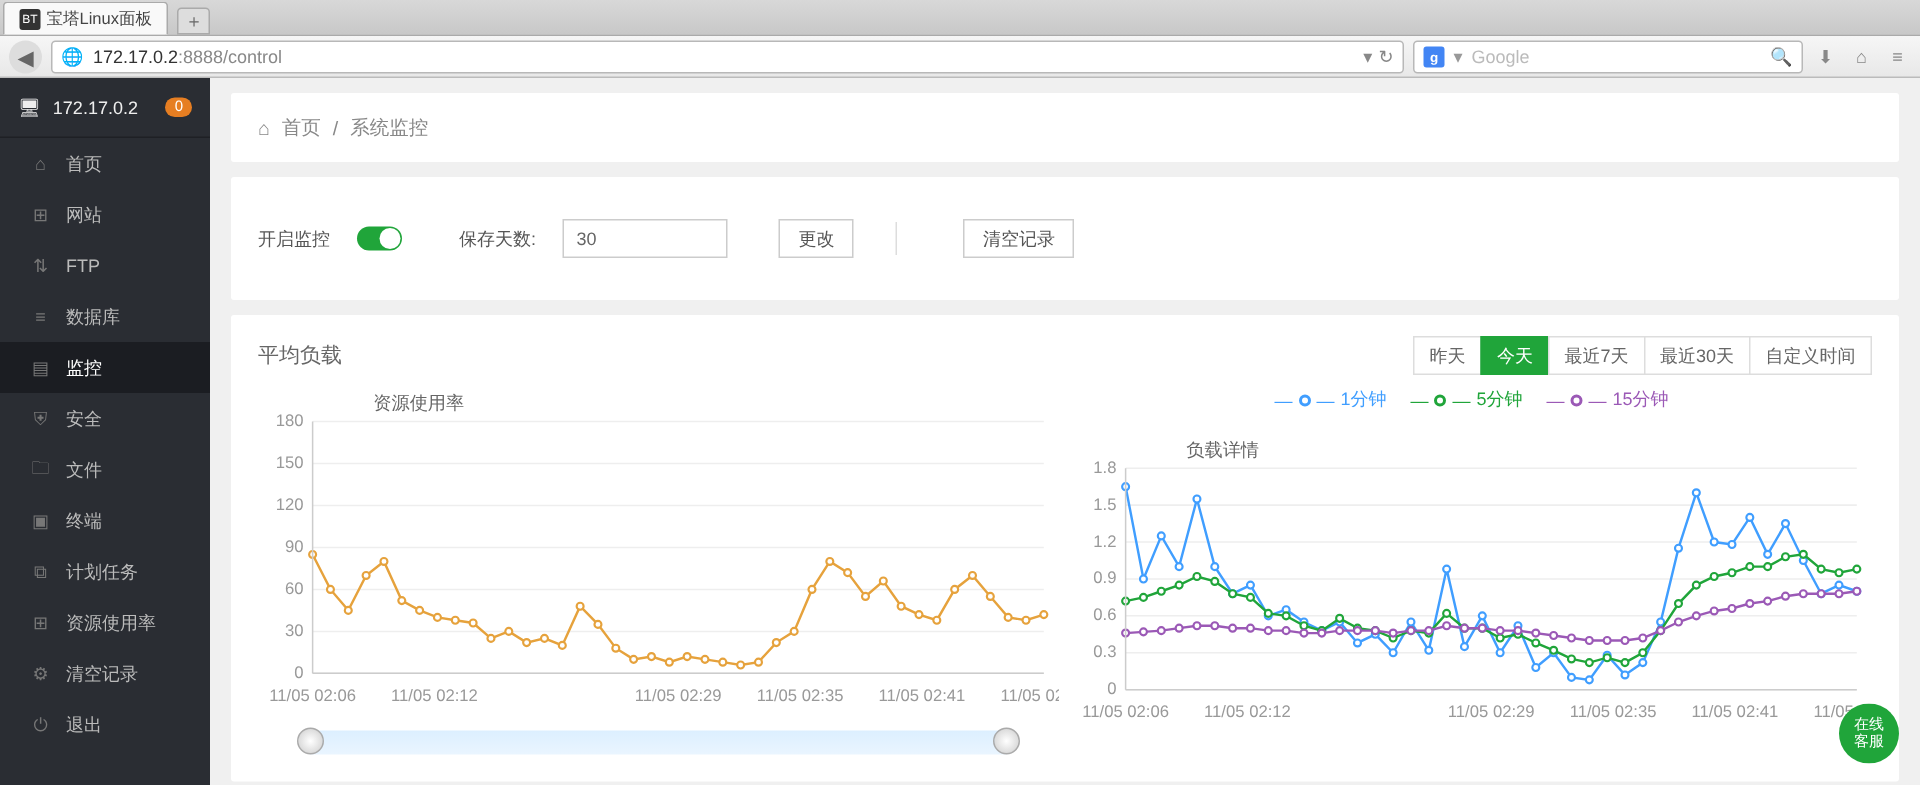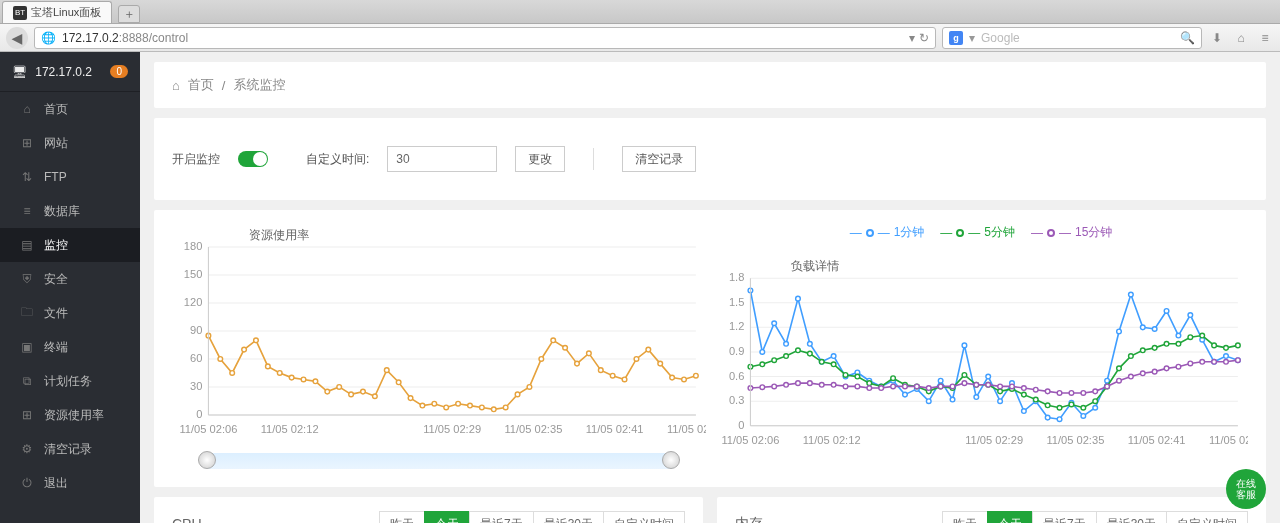--- a/index.html
+++ b/index.html
@@ -28,21 +28,21 @@
 .sicon { width: 14px; text-align: center; color: #777; font-size: 12px; }
 
 .main { flex: 1; padding: 10px 14px; display: flex; flex-direction: column; gap: 10px; }
 .panel { background: #fff; border: none; border-radius: 2px; }
 .crumb { padding: 14px 18px; color: #888; font-size: 13px; display: flex; align-items: center; gap: 8px; }
 .crumb a { color: #888; text-decoration: none; }
 .controls { padding: 28px 18px; display: flex; align-items: center; gap: 18px; }
 .switch { width: 30px; height: 16px; background: #20a53a; border-radius: 10px; position: relative; }
 .switch::after { content: ""; position: absolute; right: 1px; top: 1px; width: 14px; height: 14px; border-radius: 50%; background: #fff; }
 .tinput { width: 110px; height: 26px; border: 1px solid #ccc; padding: 0 8px; font-size: 12px; color: #666; }
-.btn { height: 26px; padding: 0 12px; border: 1px solid #ccc; background: #fff; color: #555; cursor: pointer; font-size: 12px; }
+.btn { height: 26px; padding: 0 12px; border: 1px solid #ccc; background: #fff; color: #555; cursor: pointer; font-size: 12px; margin-left: 16px; }
 .vline { width: 1px; height: 22px; background: #ddd; margin: 0 10px; }
 
 .section { padding: 14px 18px 18px; }
 .sec-head { display: flex; align-items: center; justify-content: space-between; margin-bottom: 8px; }
 .sec-title { font-size: 14px; color: #666; }
 .range { display: flex; }
 .range-btn { height: 26px; padding: 0 10px; border: 1px solid #ddd; margin-left: -1px; background: #fff; cursor: pointer; font-size: 12px; color: #666; }
 .range-btn.active { background: #20a53a; color: #fff; border-color: #20a53a; }
 
 .charts-row { display: flex; gap: 8px; }
@@ -163,28 +163,38 @@
     <div class="panel crumb">
       <span>⌂</span>
       <a href="#">首页</a>
       <span>/</span>
       <span>系统监控</span>
     </div>
 
     <div class="panel controls">
       <span>开启监控</span>
       <div class="switch"></div>
-      <span style="margin-left:20px">自定义时间:</span>
+      <span style="margin-left:20px">保存天数:</span>
       <input class="tinput" value="30" style="">
       <button class="btn">更改</button>
       <div class="vline"></div>
       <button class="btn">清空记录</button>
     </div>
 
     <div class="panel section">
+      <div class="sec-head">
+        <div class="sec-title">平均负载</div>
+        <div class="range" id="load-range">
+            <button class="range-btn">昨天</button>
+            <button class="range-btn active">今天</button>
+            <button class="range-btn">最近7天</button>
+            <button class="range-btn">最近30天</button>
+            <button class="range-btn">自定义时间</button>
+          </div>
+      </div>
       <div class="charts-row">
         <div class="chart">
           <svg id="chart0" viewBox="0 0 528 216">
               <text class="chart-title" x="76" y="14">资源使用率</text>
               <line x1="36" y1="188" x2="518" y2="188" stroke="#eee"></line>
               <text class="axis-label" x="30" y="191" text-anchor="end">0</text>
               <line x1="36" y1="160.33333333333334" x2="518" y2="160.33333333333334" stroke="#eee"></line>
               <text class="axis-label" x="30" y="163.33333333333334" text-anchor="end">30</text>
               <line x1="36" y1="132.66666666666669" x2="518" y2="132.66666666666669" stroke="#eee"></line>
               <text class="axis-label" x="30" y="135.66666666666669" text-anchor="end">60</text>

